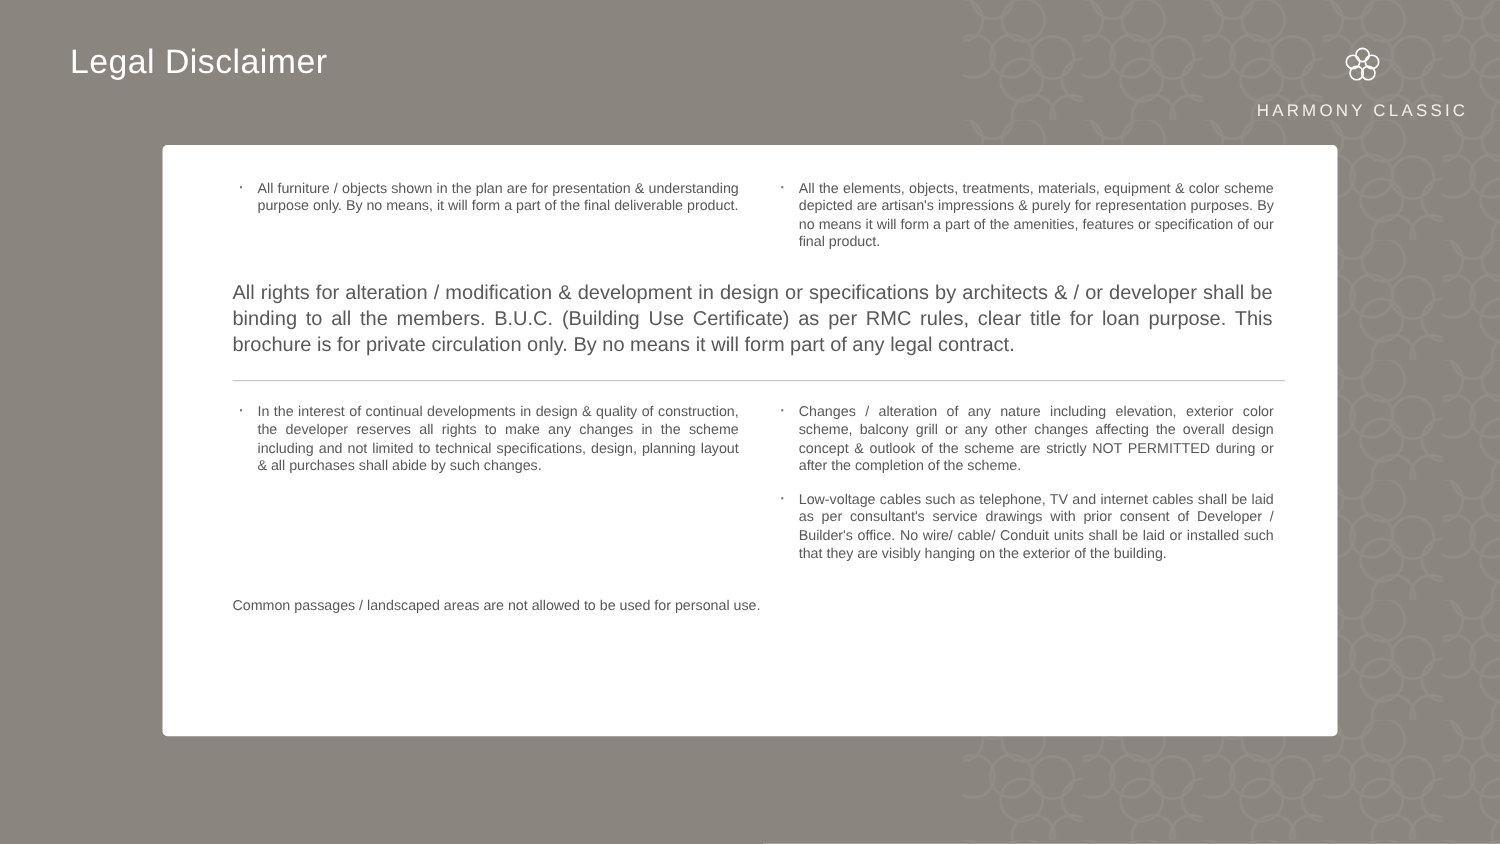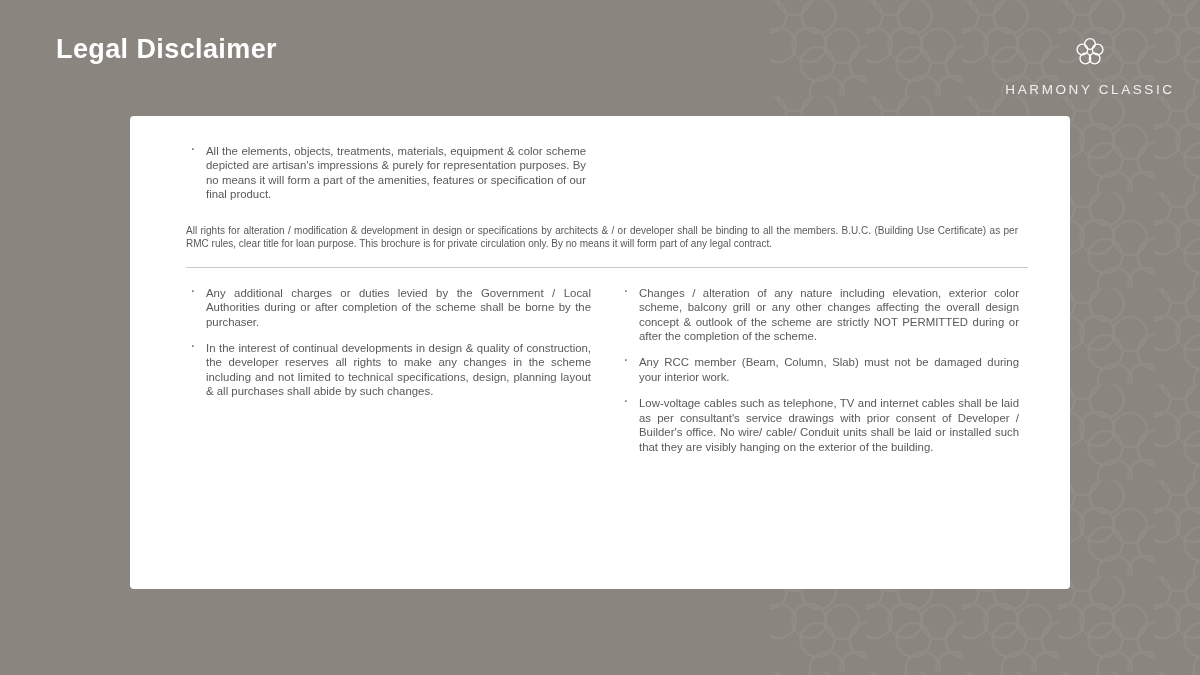--- a/index.html
+++ b/index.html
@@ -20,21 +20,21 @@
     width: 430px; height: 675px;
     opacity: 0.5;
     pointer-events: none;
   }
 
   .slide-title {
     position: absolute;
     left: 56px; top: 34px;
     font-size: 27px;
     color: #ffffff;
-    font-weight: 700;
+    font-weight: 400;
     letter-spacing: 0.4px;
   }
 
   .brand {
     position: absolute;
     right: 20px; top: 32px;
     width: 180px;
     text-align: center;
     color: #ffffff;
   }
@@ -89,21 +89,21 @@
   .note-block {
     margin-top: 22px;
     padding-right: 10px;
   }
   .note-label {
     font-size: 10.6px;
     color: #595959;
     margin-bottom: 3px;
   }
   .note-text {
-    font-size: 10px;
+    font-size: 16px;
     line-height: 1.33;
     color: #595959;
     text-align: justify;
   }
 
   .divider {
     margin: 16px 0 18px 0;
     height: 1px;
     background: #c9c9c9;
     width: 100%;
@@ -147,44 +147,48 @@
       <circle cx="-11.4" cy="-3.7" r="8"></circle>
     </g>
   </svg>
   <span class="brand-name">HARMONY CLASSIC</span>
 </div>
 
 <div class="card">
   <div class="card-inner">
 
     <div class="cols">
+      <div class="col left">
+        <ul class="bullets">
+          <li>All furniture / objects shown in the plan are for presentation &amp; understanding purpose only. By no means, it will form a part of the final deliverable product.</li>
+        </ul>
+      </div>
       <div class="col right">
         <ul class="bullets">
           <li>All the elements, objects, treatments, materials, equipment &amp; color scheme depicted are artisan's impressions &amp; purely for representation purposes. By no means it will form a part of the amenities, features or specification of our final product.</li>
         </ul>
       </div>
     </div>
 
     <div class="note-block">
       <div class="note-text">All rights for alteration / modification &amp; development in design or specifications by architects &amp; / or developer shall be binding to all the members. B.U.C. (Building Use Certificate) as per RMC rules, clear title for loan purpose. This brochure is for private circulation only. By no means it will form part of any legal contract.</div>
     </div>
 
     <div class="divider"></div>
 
     <div class="cols">
       <div class="col left">
         <ul class="bullets">
-          <li>Any additional charges or duties levied by the Government / Local Authorities during or after completion of the scheme shall be borne by the purchaser.</li>
           <li>In the interest of continual developments in design &amp; quality of construction, the developer reserves all rights to make any changes in the scheme including and not limited to technical specifications, design, planning layout &amp; all purchases shall abide by such changes.</li>
         </ul>
       </div>
       <div class="col right">
         <ul class="bullets">
           <li>Changes / alteration of any nature including elevation, exterior color scheme, balcony grill or any other changes affecting the overall design concept &amp; outlook of the scheme are strictly NOT PERMITTED during or after the completion of the scheme.</li>
-          <li>Any RCC member (Beam, Column, Slab) must not be damaged during your interior work.</li>
           <li>Low-voltage cables such as telephone, TV and internet cables shall be laid as per consultant's service drawings with prior consent of Developer / Builder's office. No wire/ cable/ Conduit units shall be laid or installed such that they are visibly hanging on the exterior of the building.</li>
         </ul>
       </div>
     </div>
 
+    <div class="footer-note">Common passages / landscaped areas are not allowed to be used for personal use.</div>
 
   </div>
 </div>
 
 </body></html>

